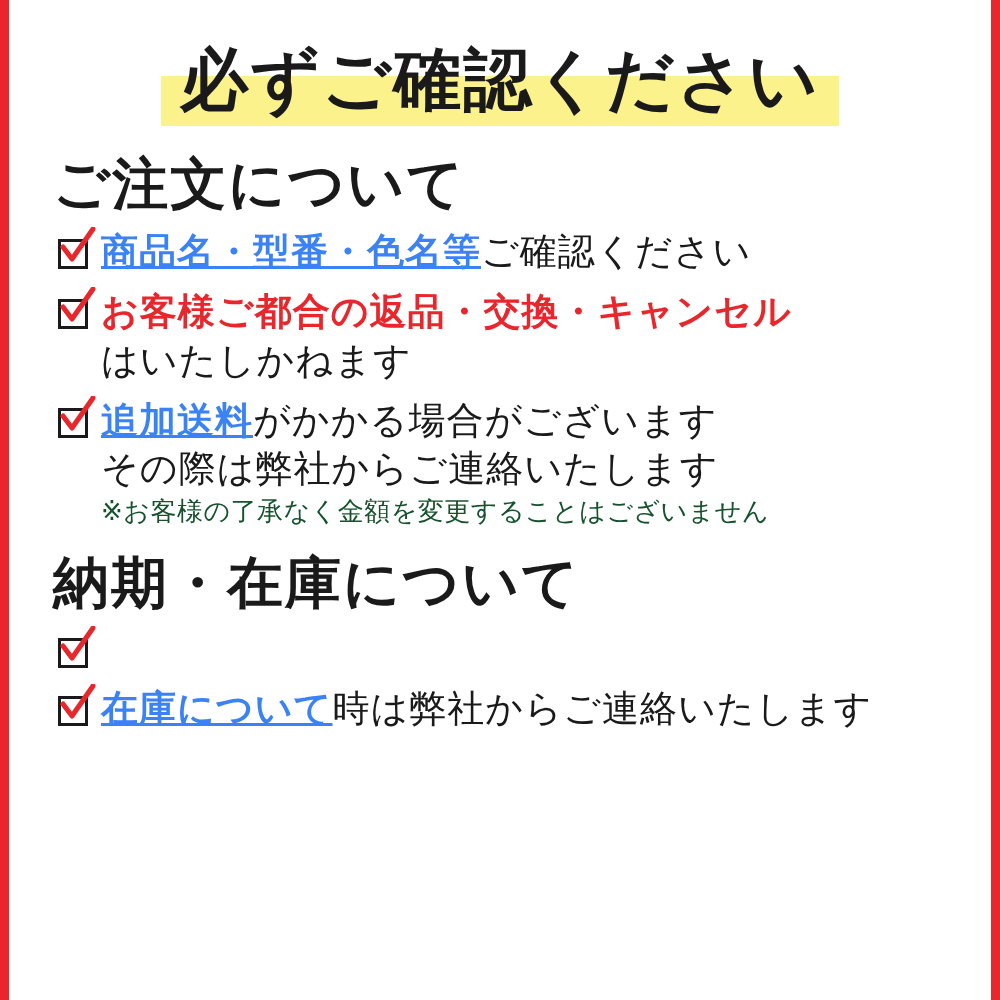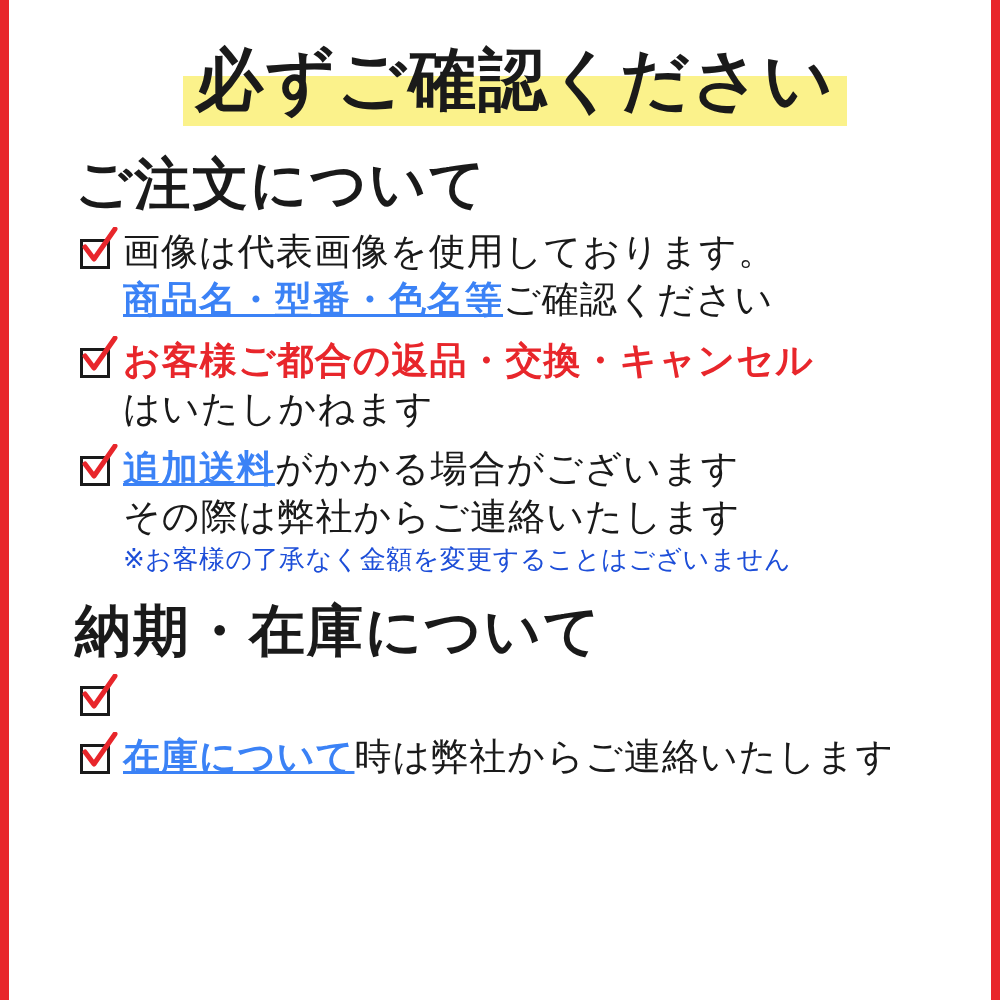--- a/index.html
+++ b/index.html
@@ -21,23 +21,22 @@
     border-left: 9px solid #e8262b;
     border-right: 9px solid #e8262b;
     background: #ffffff;
   }
   .inner {
     position: absolute;
     left: 0;
     right: 0;
     top: 0;
     bottom: 0;
-    padding: 0 26px;
+    padding: 0 34px;
     box-sizing: border-box;
-    margin-left: 30px;
   }
 
   
   .title-wrap {
     position: relative;
     margin-top: 30px;
     height: 104px;
   }
   .title-highlight {
     position: absolute;
@@ -119,21 +118,21 @@
     color: #e8262b;
     font-weight: 700;
   }
   .line .red {
     color: #3b82f6;
     font-weight: 700;
     text-decoration: underline;
   }
   .line.small {
     font-size: 26px;
-    color: #1d4ed8;
+    color: #14532d;
     font-weight: 400;
     letter-spacing: 0.5px;
     line-height: 1.3;
     margin-top: 2px;
   }
 </style>
 </head>
 <body>
 
 <div class="page">
@@ -147,21 +146,20 @@
     <div class="section-heading">ご注文について</div>
 
     <div class="item">
       <span class="check-icon">
         <span class="box"></span>
         <svg class="tick" viewBox="0 0 40 42" aria-hidden="true">
             <path d="M6 20 L15 32 L36 2" fill="none" stroke="#e8262b" stroke-width="5" stroke-linecap="round" stroke-linejoin="round"></path>
           </svg>
       </span>
       <span class="lines">
-        <div class="line">画像は代表画像を使用しております。</div>
         <div class="line"><span class="red">商品名・型番・色名等</span><span>ご確認ください</span></div>
       </span>
     </div>
 
     <div class="item">
       <span class="check-icon">
         <span class="box"></span>
         <svg class="tick" viewBox="0 0 40 42" aria-hidden="true">
             <path d="M6 20 L15 32 L36 2" fill="none" stroke="#e8262b" stroke-width="5" stroke-linecap="round" stroke-linejoin="round"></path>
           </svg>

